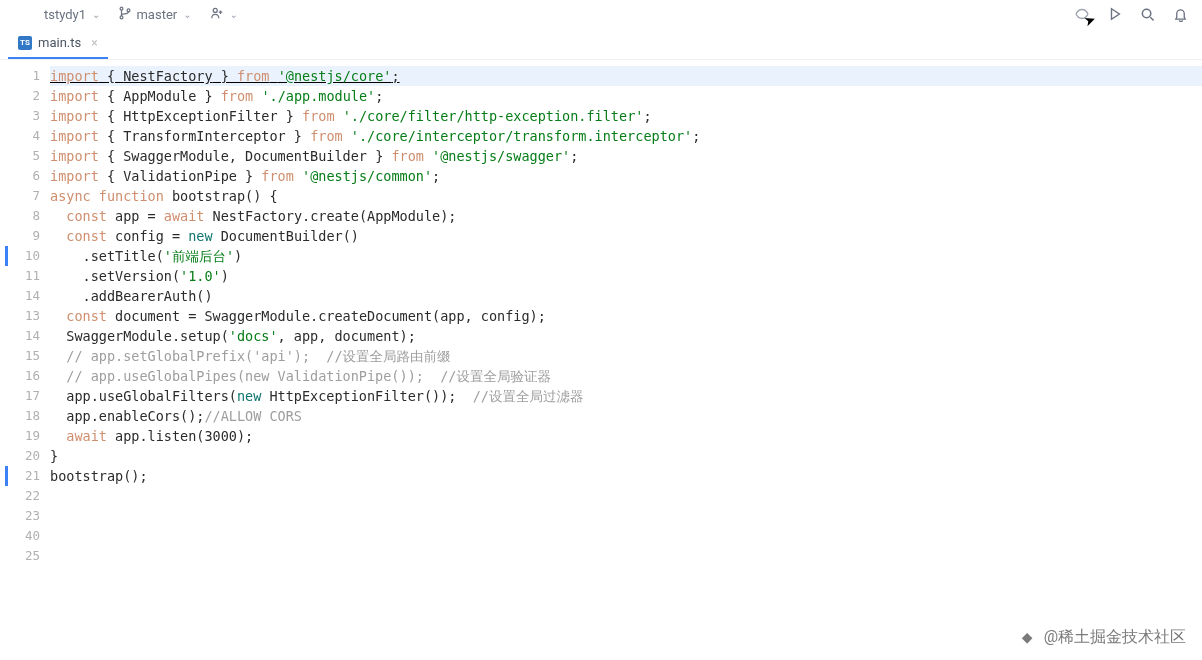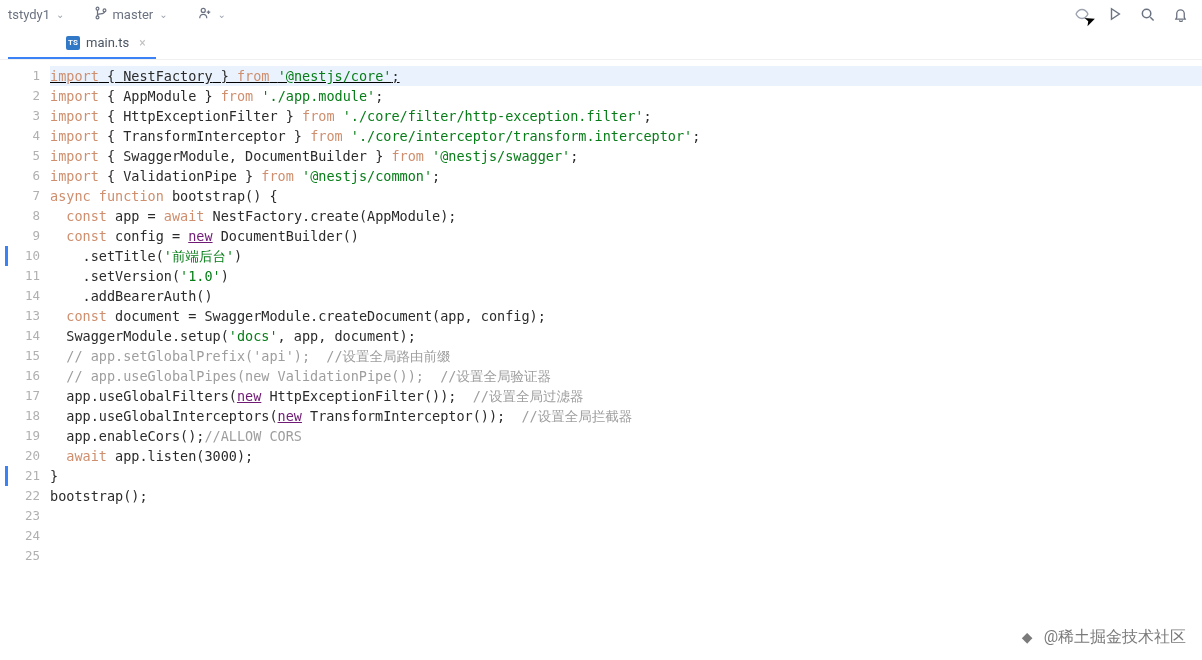--- a/index.html
+++ b/index.html
@@ -12,21 +12,21 @@
     position: relative;
   }
   .top-bar {
     height: 28px;
     display: flex;
     align-items: center;
     padding: 0 8px;
     color: #6b7280;
     font-size: 13px;
   }
-  .top-left { display: flex; align-items: center; gap: 30px; }
+  .top-left { display: flex; align-items: center; gap: 18px; margin-left: 36px; }
   .top-item { display: flex; align-items: center; gap: 4px; cursor: pointer; }
   .top-item svg { flex-shrink: 0; }
   .caret-down { font-size: 10px; color: #9ca3af; margin-left: 2px; }
   .top-right { margin-left: auto; display: flex; align-items: center; gap: 18px; padding-right: 6px; }
   .top-right .icon-btn { color: #6b7280; cursor: pointer; display: flex; align-items: center; }
   .tabs {
     height: 32px;
     border-bottom: 1px solid #f0f0f0;
     display: flex;
     align-items: stretch;
@@ -44,21 +44,20 @@
   }
   .tab.active { border-bottom-color: #3b82f6; }
   .tab .file-icon {
     width: 14px; height: 14px;
     background: #3178c6;
     color: #fff;
     font-size: 8px;
     font-weight: 700;
     display: flex; align-items: center; justify-content: center;
     border-radius: 2px;
-    margin-left: 48px;
   }
   .tab .close { color: #c0c0c0; font-size: 12px; margin-left: 4px; }
   .editor {
     display: flex;
     font-family: "Menlo", "Consolas", monospace;
     font-size: 13.5px;
     line-height: 20px;
     padding-top: 6px;
     position: relative;
   }
@@ -72,21 +71,21 @@
   .gutter .ln { height: 20px; font-size: 12.5px; }
   .code { flex: 1; }
   .code .line { height: 20px; white-space: pre; }
   .code .line.hl { background: #eaf2fd; text-decoration: underline; }
   .kw-import { color: #cf8e6d; }
   .kw-from { color: #cf8e6d; }
   .kw-async { color: #cf8e6d; }
   .kw-func { color: #cf8e6d; }
   .kw-const { color: #cf8e6d; }
   .kw-await { color: #cf8e6d; }
-  .kw-new { color: #701a75; text-decoration: underline; }
+  .kw-new { color: #0f766e; }
   .punct { color: #2b2b2b; }
   .ident { color: #2b2b2b; }
   .str { color: #067d17; }
   .cmt { color: #9e9e9e; }
   .cmt-cn { color: #9e9e9e; text-align: center; }
   .blue-bar {
     position: absolute;
     left: 5px;
     width: 3px;
     background: #3b82f6;
@@ -202,42 +201,41 @@
       <div class="ln">14</div>
       <div class="ln">15</div>
       <div class="ln">16</div>
       <div class="ln">17</div>
       <div class="ln">18</div>
       <div class="ln">19</div>
       <div class="ln">20</div>
       <div class="ln">21</div>
       <div class="ln">22</div>
       <div class="ln">23</div>
-      <div class="ln">24</div>
+      <div class="ln">40</div>
       <div class="ln">25</div>
     </div>
   <div class="code" id="code">
       <div class="line hl"><span class="kw-import">import</span><span class="punct"> { </span><span class="ident">NestFactory</span><span class="punct"> } </span><span class="kw-from">from</span><span class="punct"> </span><span class="str">'@nestjs/core'</span><span class="punct">;</span></div>
       <div class="line"><span class="kw-import">import</span><span class="punct"> { </span><span class="ident">AppModule</span><span class="punct"> } </span><span class="kw-from">from</span><span class="punct"> </span><span class="str">'./app.module'</span><span class="punct">;</span></div>
       <div class="line"><span class="kw-import">import</span><span class="punct"> { </span><span class="ident">HttpExceptionFilter</span><span class="punct"> } </span><span class="kw-from">from</span><span class="punct"> </span><span class="str">'./core/filter/http-exception.filter'</span><span class="punct">;</span></div>
       <div class="line"><span class="kw-import">import</span><span class="punct"> { </span><span class="ident">TransformInterceptor</span><span class="punct"> } </span><span class="kw-from">from</span><span class="punct"> </span><span class="str">'./core/interceptor/transform.interceptor'</span><span class="punct">;</span></div>
       <div class="line"><span class="kw-import">import</span><span class="punct"> { </span><span class="ident">SwaggerModule, DocumentBuilder</span><span class="punct"> } </span><span class="kw-from">from</span><span class="punct"> </span><span class="str">'@nestjs/swagger'</span><span class="punct">;</span></div>
       <div class="line"><span class="kw-import">import</span><span class="punct"> { </span><span class="ident">ValidationPipe</span><span class="punct"> } </span><span class="kw-from">from</span><span class="punct"> </span><span class="str">'@nestjs/common'</span><span class="punct">;</span></div>
       <div class="line"><span class="kw-async">async</span><span class="punct"> </span><span class="kw-func">function</span><span class="punct"> </span><span class="ident">bootstrap() {</span></div>
       <div class="line"><span class="punct">  </span><span class="kw-const">const</span><span class="punct"> </span><span class="ident">app = </span><span class="kw-await">await</span><span class="punct"> </span><span class="ident">NestFactory.create(AppModule);</span></div>
       <div class="line"><span class="punct">  </span><span class="kw-const">const</span><span class="punct"> </span><span class="ident">config = </span><span class="kw-new">new</span><span class="punct"> </span><span class="ident">DocumentBuilder()</span></div>
       <div class="line"><span class="ident">    .setTitle(</span><span class="str">'前端后台'</span><span class="ident">)</span></div>
       <div class="line"><span class="ident">    .setVersion(</span><span class="str">'1.0'</span><span class="ident">)</span></div>
       <div class="line"><span class="ident">    .addBearerAuth()</span></div>
       <div class="line"><span class="punct">  </span><span class="kw-const">const</span><span class="punct"> </span><span class="ident">document = SwaggerModule.createDocument(app, config);</span></div>
       <div class="line"><span class="ident">  SwaggerModule.setup(</span><span class="str">'docs'</span><span class="ident">, app, document);</span></div>
       <div class="line"><span class="punct">  </span><span class="cmt">// app.setGlobalPrefix('api');  //</span><span class="cmt-cn">设置全局路由前缀</span></div>
       <div class="line"><span class="punct">  </span><span class="cmt">// app.useGlobalPipes(new ValidationPipe());  //</span><span class="cmt-cn">设置全局验证器</span></div>
       <div class="line"><span class="ident">  app.useGlobalFilters(</span><span class="kw-new">new</span><span class="ident"> HttpExceptionFilter());  </span><span class="cmt">//</span><span class="cmt-cn">设置全局过滤器</span></div>
-      <div class="line"><span class="ident">  app.useGlobalInterceptors(</span><span class="kw-new">new</span><span class="ident"> TransformInterceptor());  </span><span class="cmt">//</span><span class="cmt-cn">设置全局拦截器</span></div>
       <div class="line"><span class="ident">  app.enableCors();</span><span class="cmt">//ALLOW CORS</span></div>
       <div class="line"><span class="punct">  </span><span class="kw-await">await</span><span class="ident"> app.listen(3000);</span></div>
       <div class="line"><span class="ident">}</span></div>
       <div class="line"><span class="ident">bootstrap();</span></div>
       <div class="line"></div>
     </div>
 <div class="blue-bar" style="top: 186px;"></div>
     <div class="blue-bar" style="top: 406px;"></div>
   </div>
 

